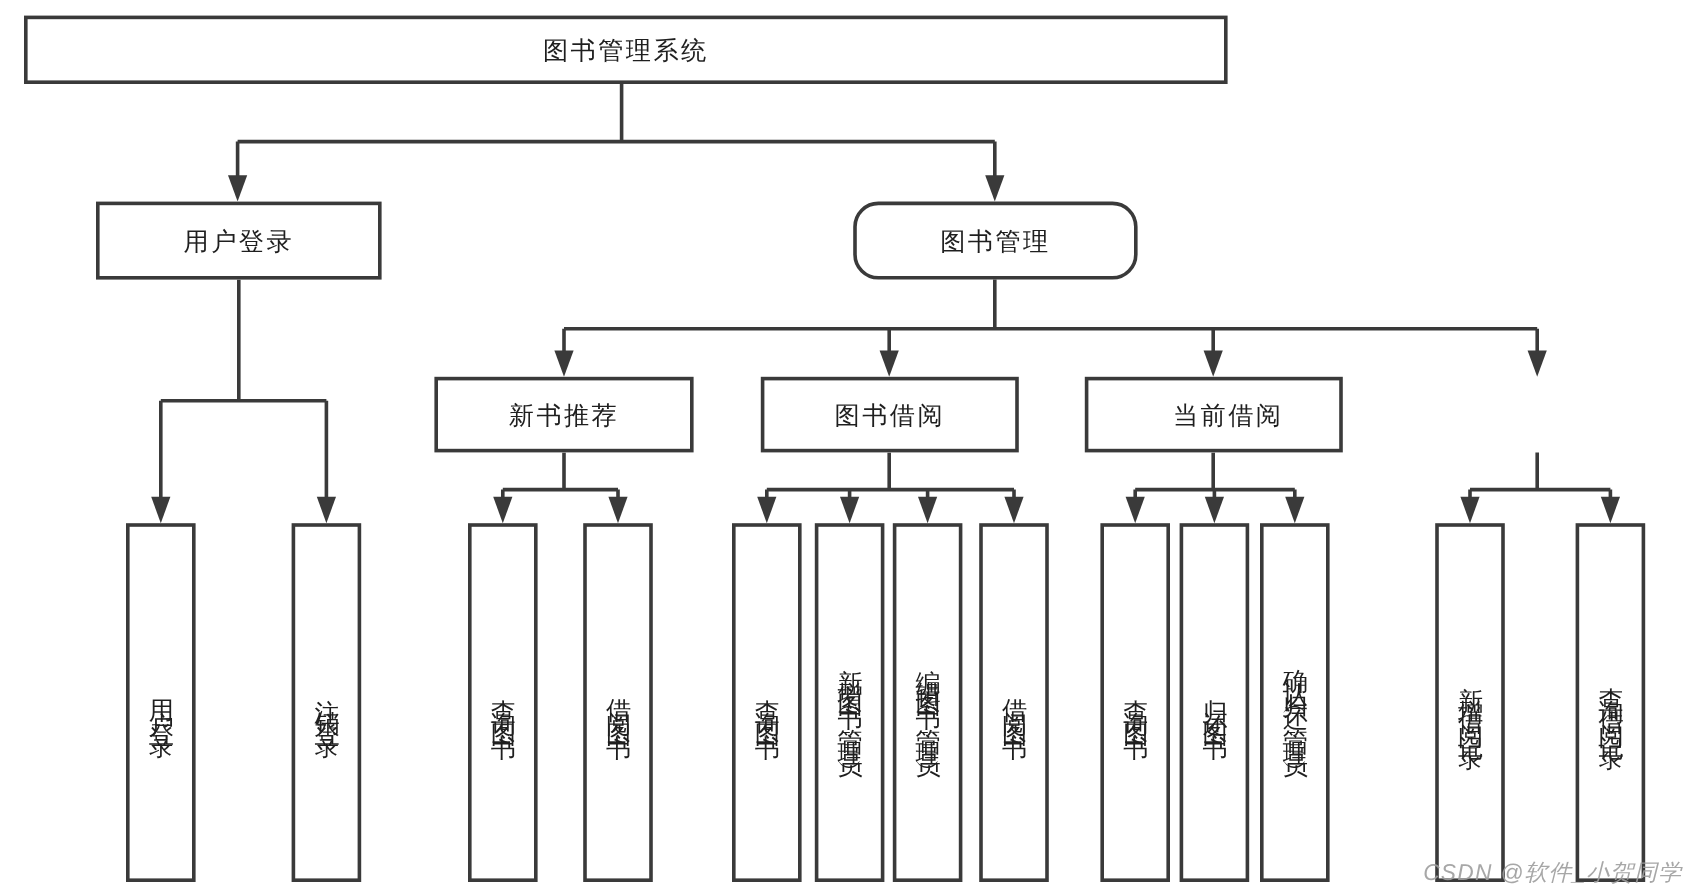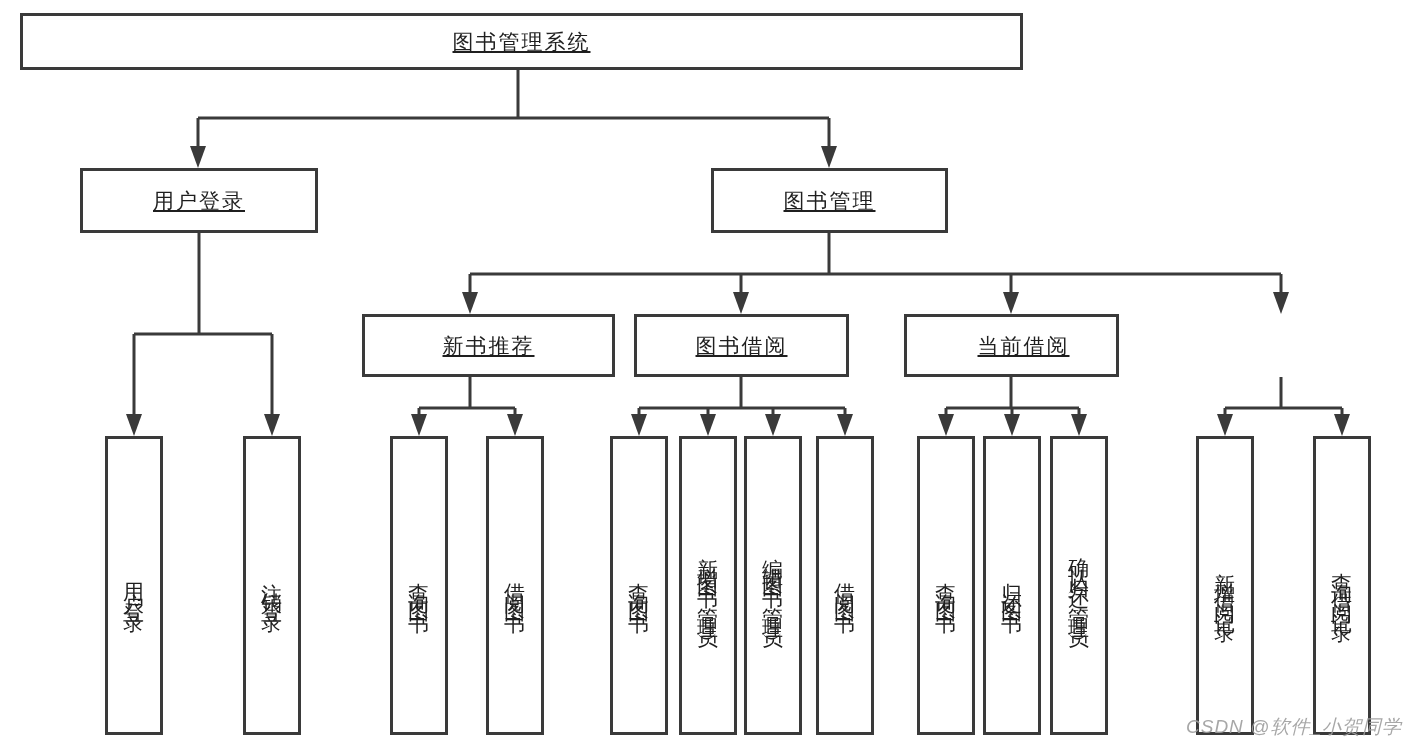--- a/index.html
+++ b/index.html
@@ -24,43 +24,42 @@
   .arw{fill:var(--line);stroke:none;}
   .box{
     position:absolute;
     background:var(--box-fill);
     border:3px solid var(--line);
     display:flex;align-items:center;justify-content:center;
     font-size:21px;
     letter-spacing:2px;
     color:var(--text);
     text-align:center;
-    text-decoration:underline;
   }
   .leaf{
     position:absolute;
     top:436px;height:299px;width:58px;
     background:var(--box-fill);
     border:3px solid var(--line);
     display:flex;align-items:center;justify-content:center;
   }
   .leaf .vtxt{
     writing-mode:vertical-rl;
     font-size:21px;
     letter-spacing:10px;
     line-height:1;
     color:var(--text);
     white-space:nowrap;
   }
   
   .n-root{left:20px;top:13px;width:1003px;height:57px;}
   .n-user-login{left:80px;top:168px;width:238px;height:65px;}
-  .n-book-mgmt{left:711px;top:168px;width:237px;height:65px;}
+  .n-book-mgmt{left:711px;top:168px;width:237px;height:65px;border-radius:21px;}
   .n-l3{top:314px;height:63px;}
-  .n-new-book{left:362px;width:253px;}
+  .n-new-book{left:362px;width:216px;}
   .n-book-borrow{left:634px;width:215px;}
   .n-current-borrow{left:904px;width:215px;padding-left:24px;}
   .n-borrow-record{left:1174px;width:214px;}
   .lf-1{left:105px;}  .lf-2{left:243px;}
   .lf-3{left:390px;}  .lf-4{left:486px;}
   .lf-5{left:610px;}  .lf-6{left:679px;}
   .lf-7{left:744px;}  .lf-8{left:816px;}
   .lf-9{left:917px;}  .lf-10{left:983px;}
   .lf-11{left:1050px;}
   .lf-12{left:1196px;} .lf-13{left:1313px;}

